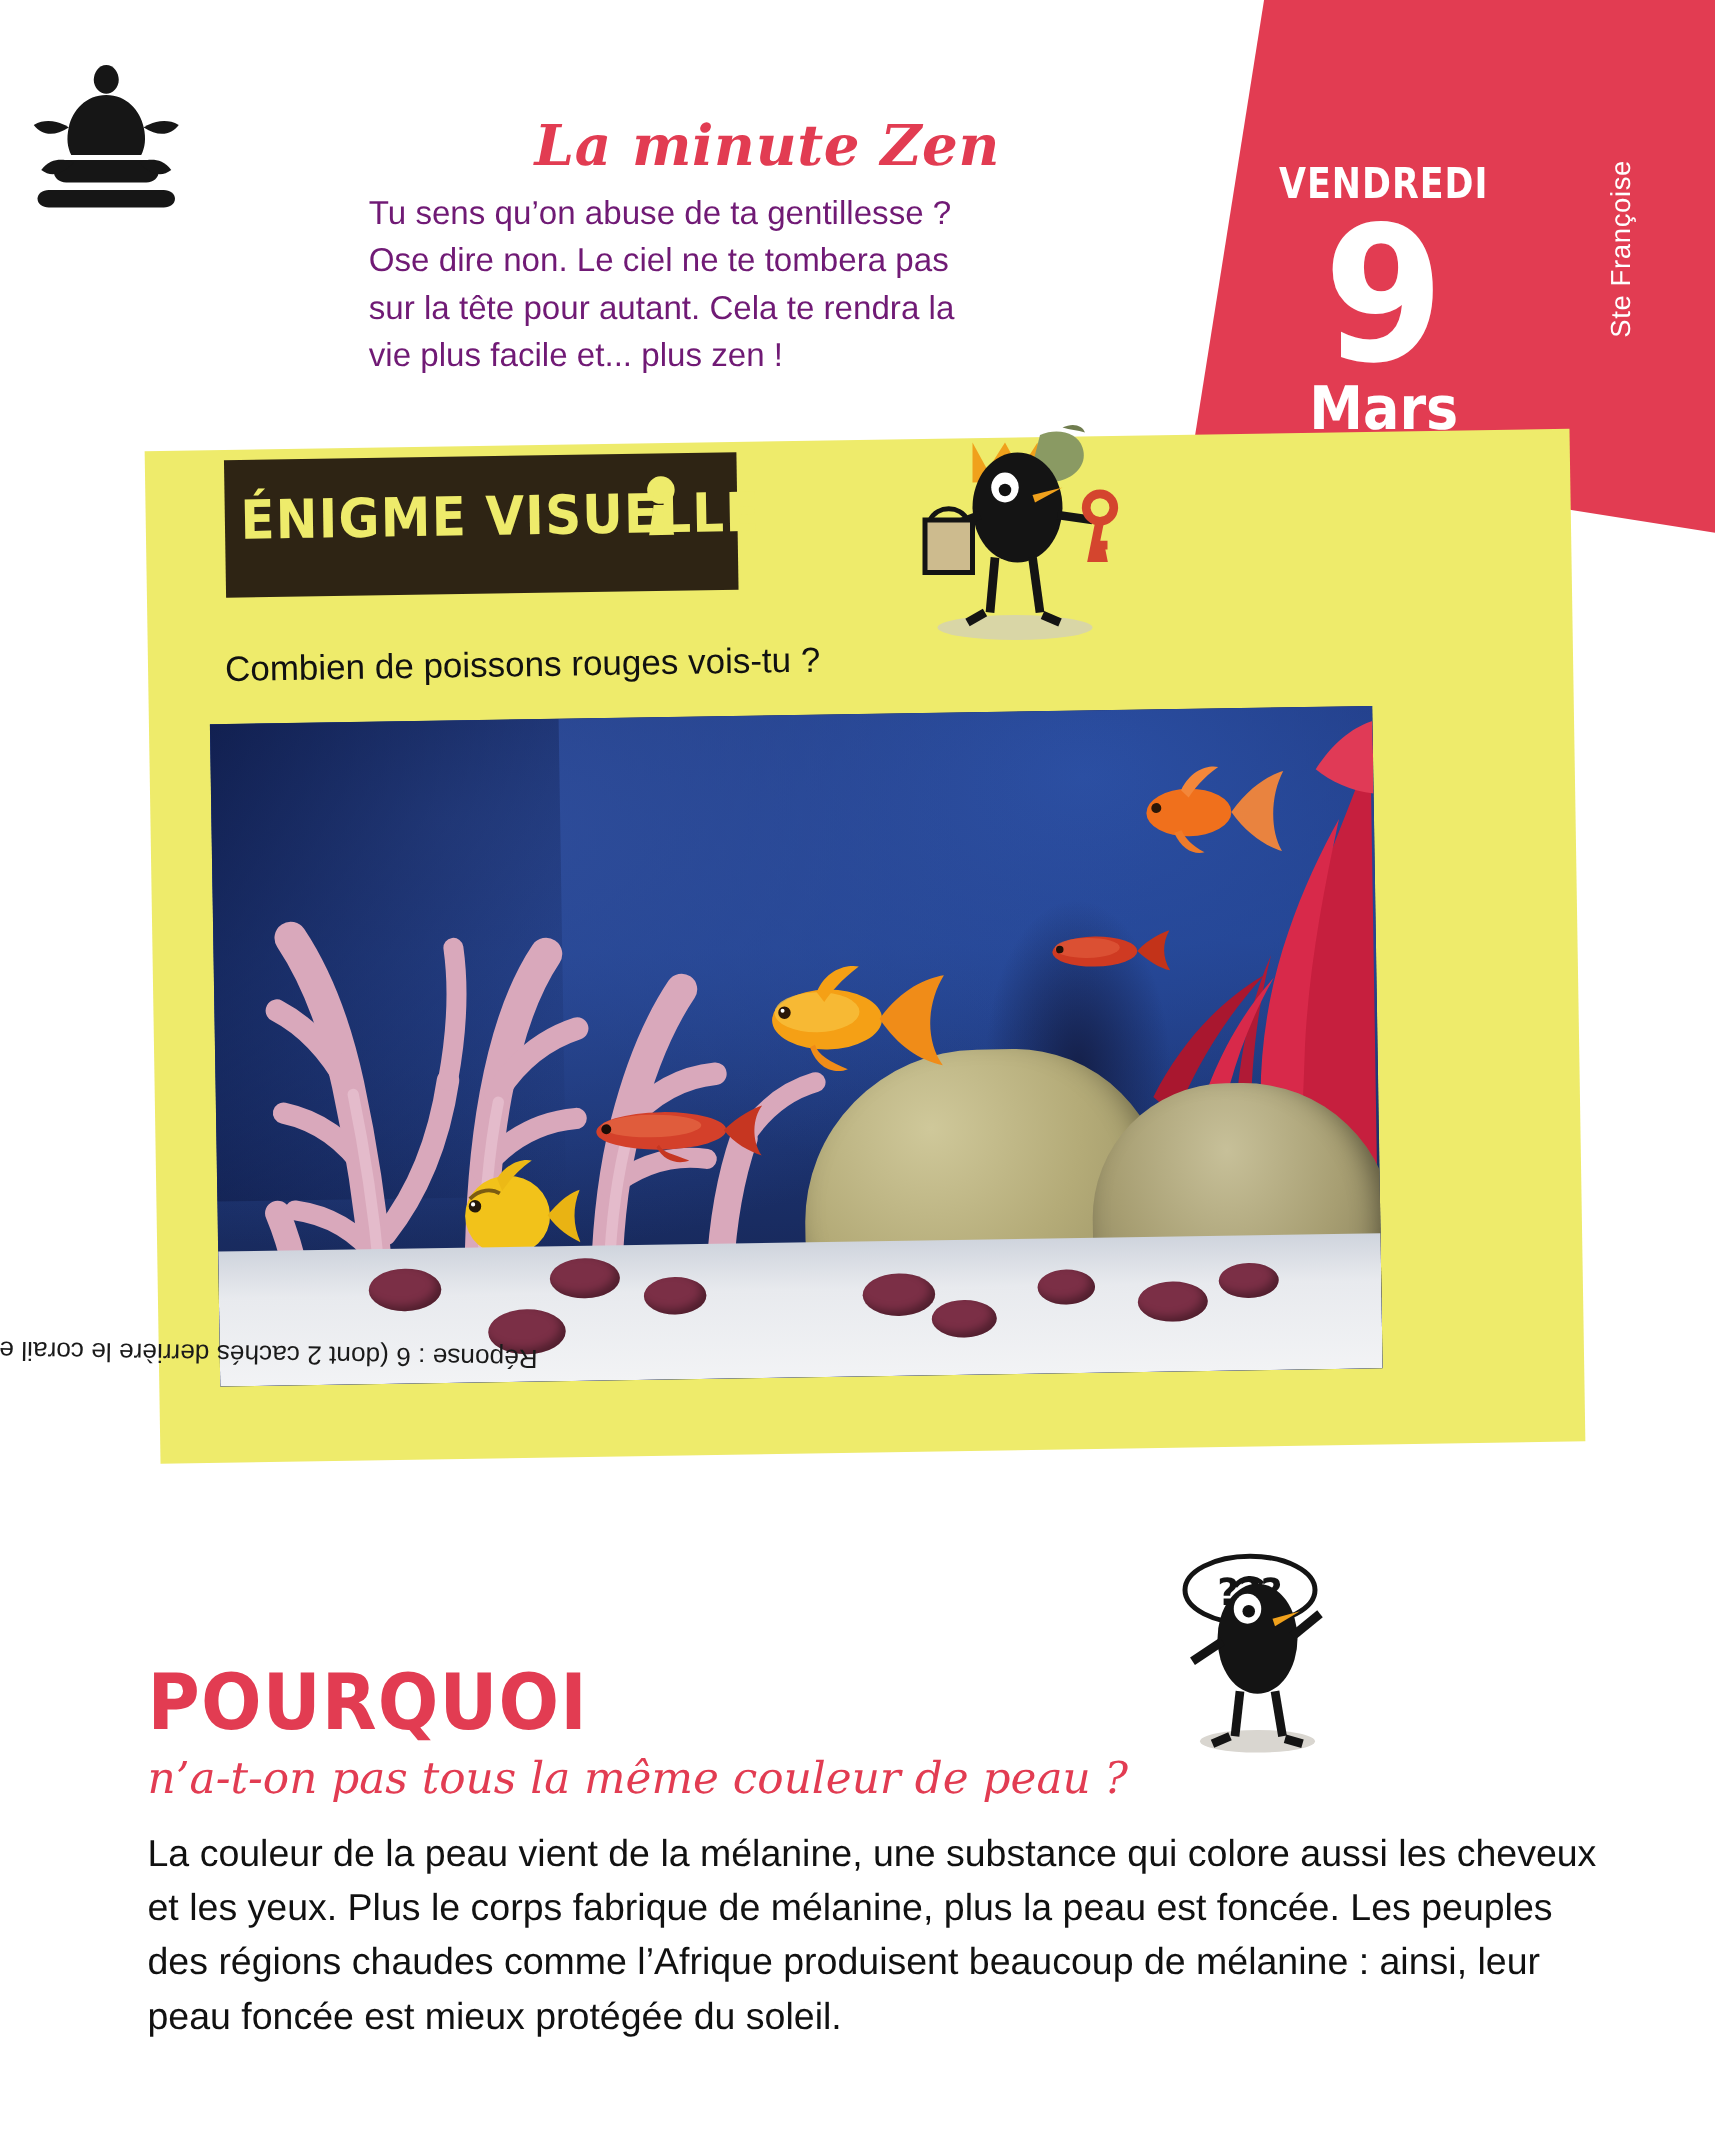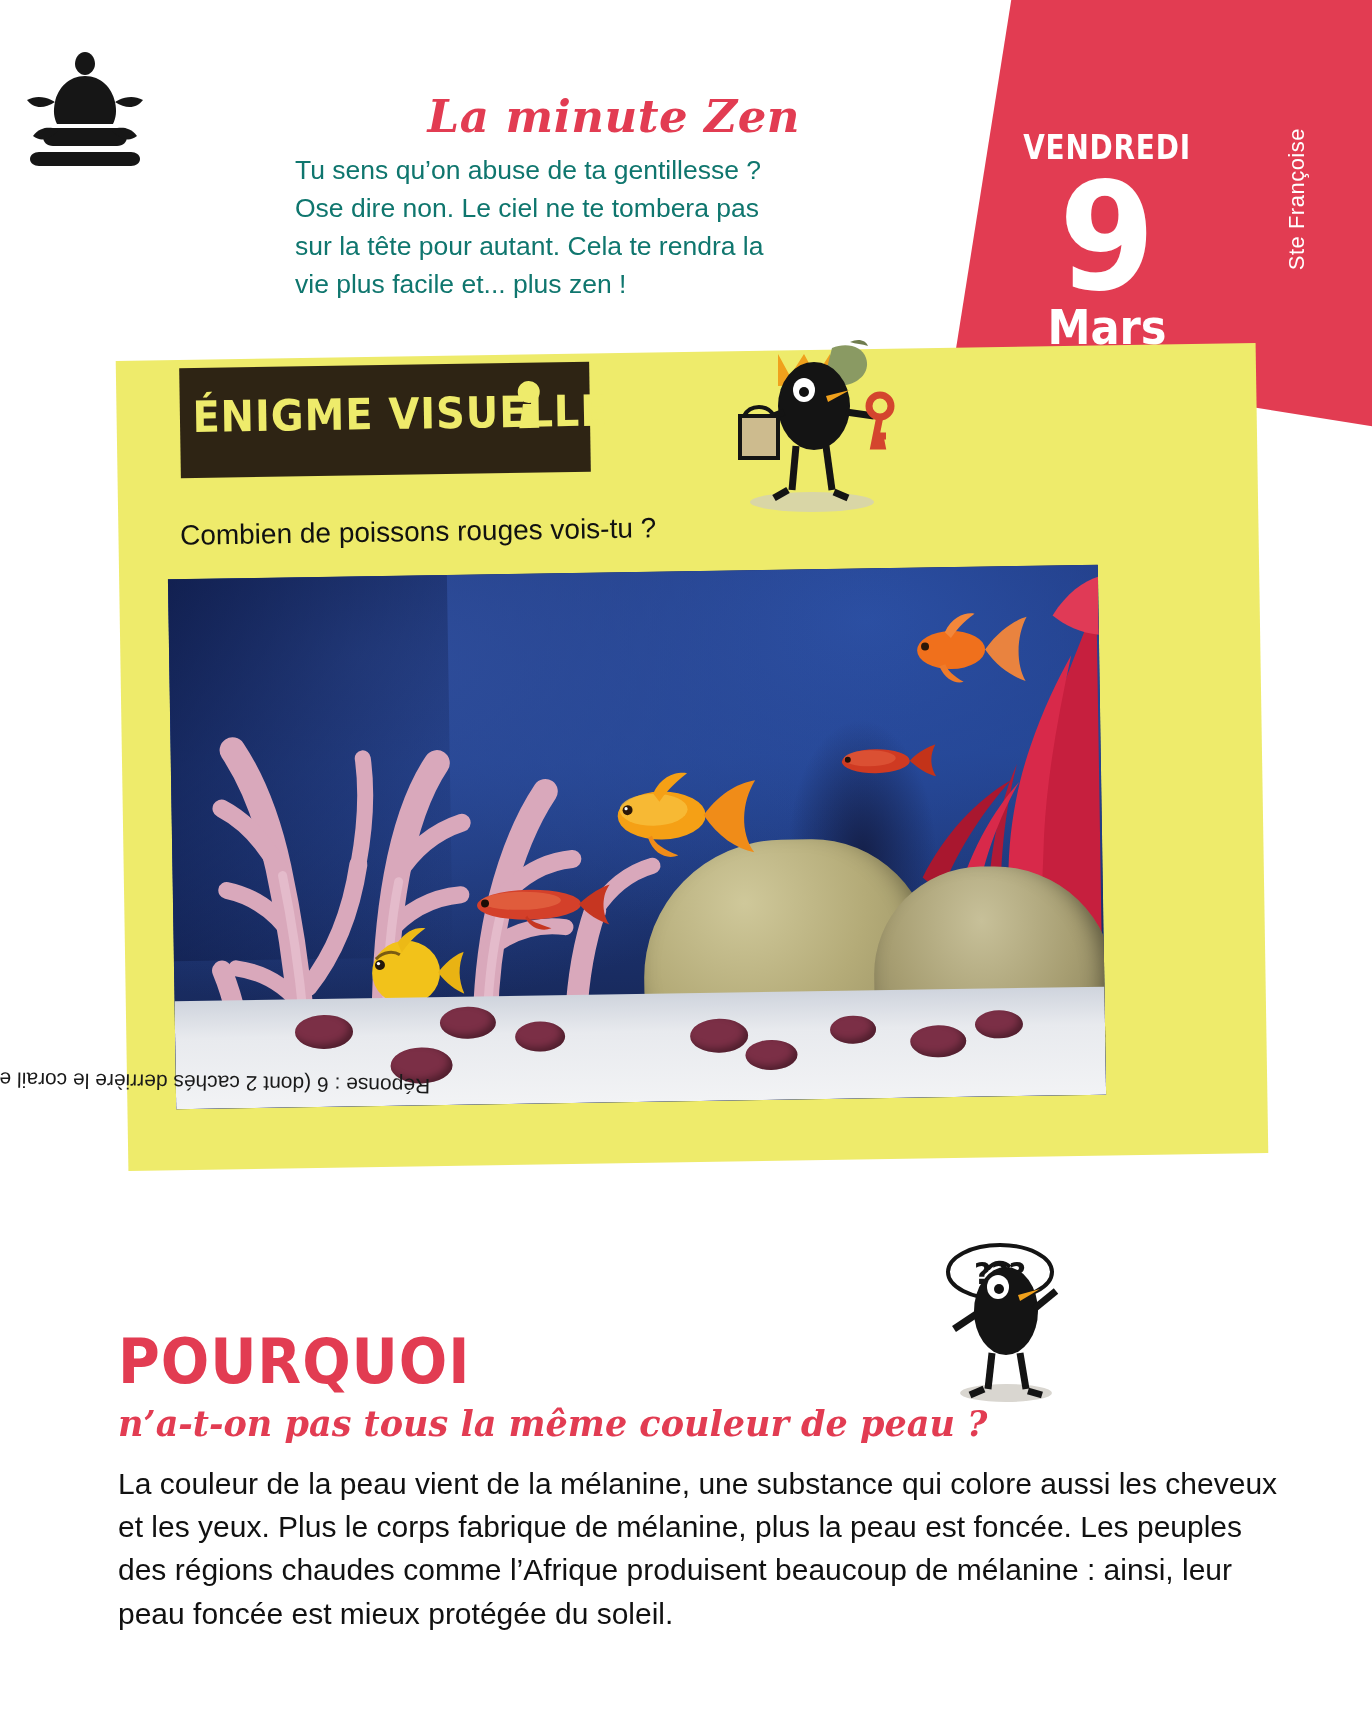--- a/index.html
+++ b/index.html
@@ -87,21 +87,21 @@
     color: #e23c52;
     font-size: 45px;
     margin: 0 0 8px 175px;
     letter-spacing: 0.5px;
     text-align: right;
   }
   #zen-text {
     margin-left: 175px;
     font-size: 26.5px;
     line-height: 1.44;
-    color: #0f766e;
+    color: #701a75;
   }
   #zen-icon {
     position: absolute;
     left: 5px;
     top: 40px;
     width: 160px;
     height: 135px;
   }
 
   
@@ -231,21 +231,21 @@
     transform: scaleX(0.92);
     transform-origin: left top;
   }
   #pourquoi-sub {
     position: absolute;
     left: 118px;
     top: 1403px;
     color: #e23c52;
     font-family: "DejaVu Serif", serif;
     font-style: italic;
-    font-weight: bold;
+    font-weight: normal;
     font-size: 35px;
   }
   #pourquoi-text {
     position: absolute;
     left: 118px;
     top: 1462px;
     width: 1160px;
     font-size: 30px;
     line-height: 1.44;
     color: #111;

